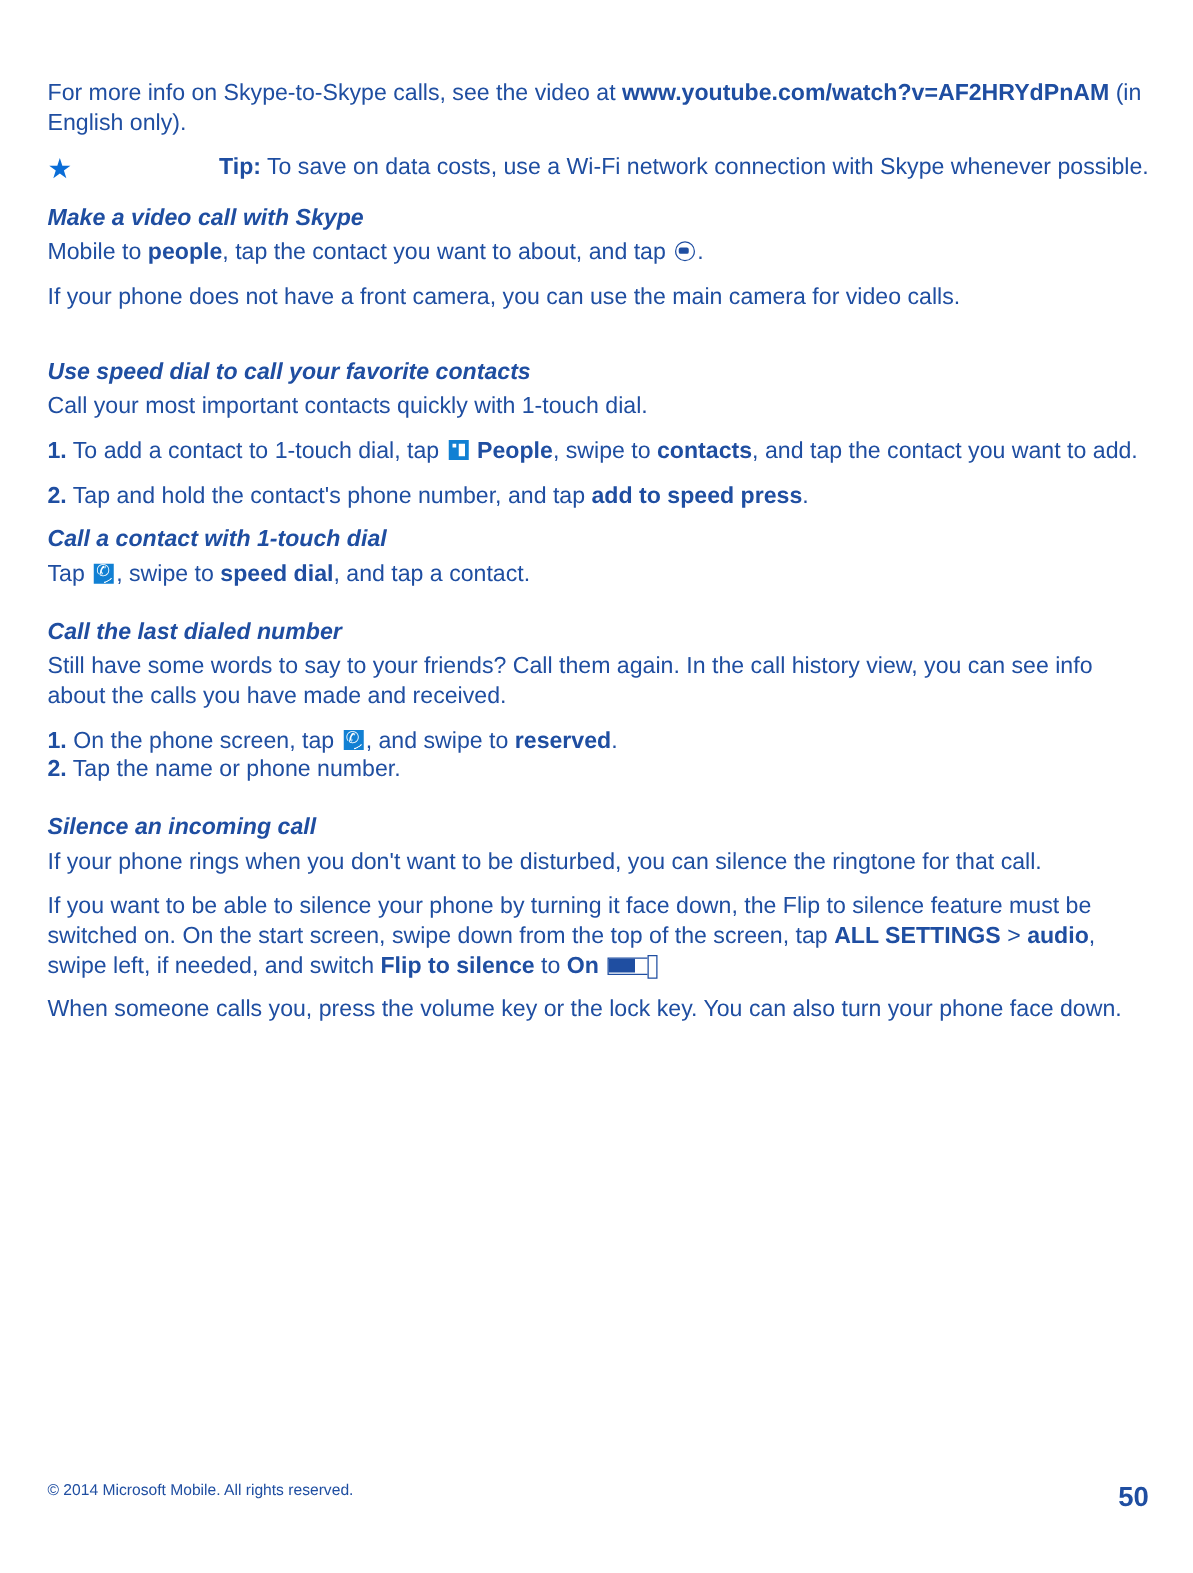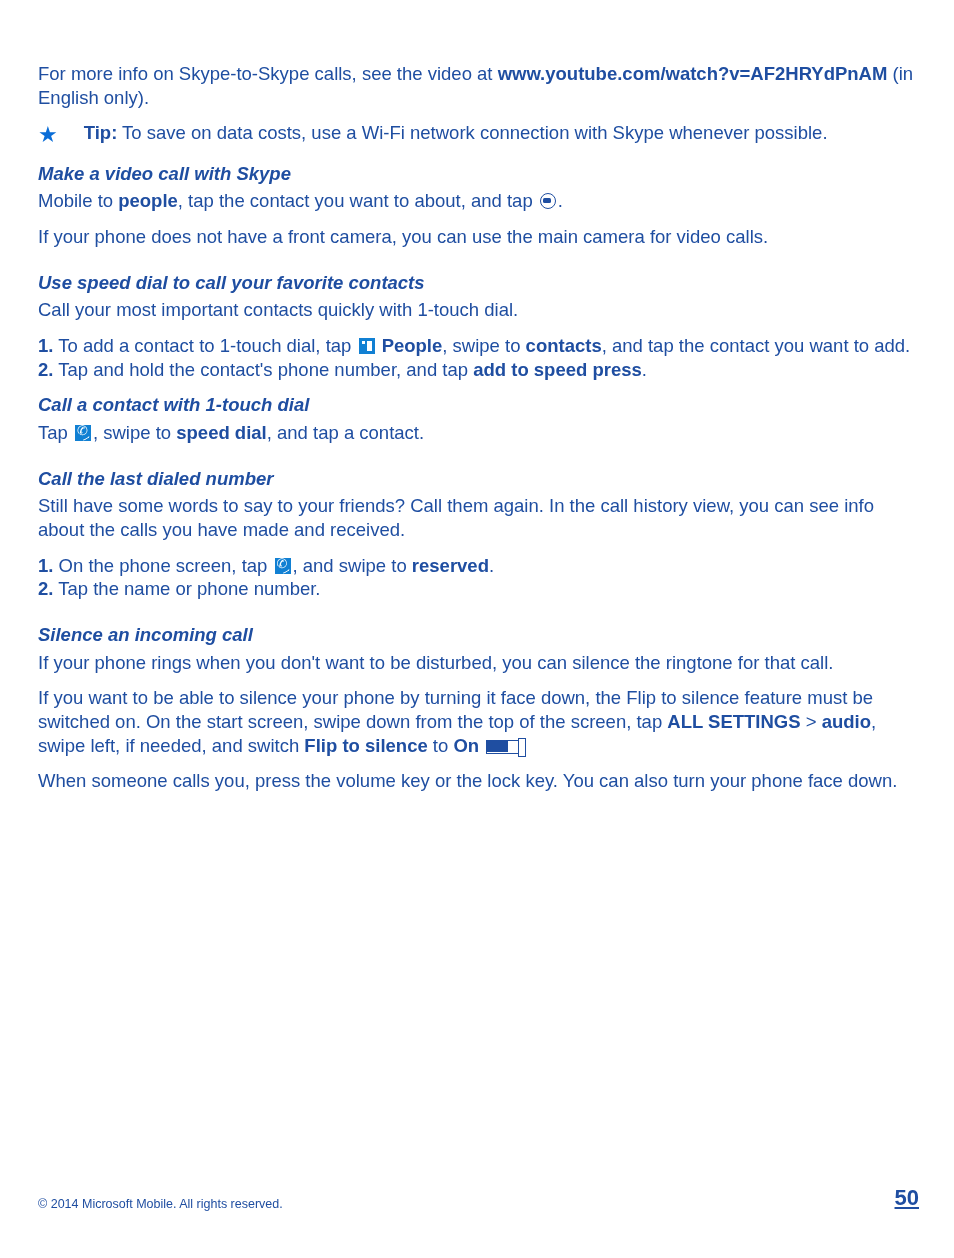--- a/index.html
+++ b/index.html
@@ -13,21 +13,21 @@
     color: #1f4ea1;
     position: relative;
     padding: 62px 35px 0 38px;
   }
   .bold { font-weight: 700; }
   p { margin-bottom: 12px; }
   .space { margin-bottom: 18px; }
   .heading { font-weight: 700; color: #1f4ea1; margin-bottom: 4px; font-style: italic; }
   .tip-row { display: flex; align-items: flex-start; margin: 6px 0 12px 0; }
   .star { color: #0a6dd7; font-size: 22px; margin-right: 26px; margin-top: 0; }
-  .tip-text { flex: 1; }
+  .tip-text { flex: 1; text-align: right; }
   .icon {
     display: inline-block;
     vertical-align: middle;
     margin: 0 2px;
   }
   .icon-video {
     width: 16px; height: 16px; border: 1.6px solid #1f4ea1; border-radius: 50%;
     position: relative; top: -1px;
   }
   .icon-video::after {
@@ -68,24 +68,24 @@
     content: ""; position: absolute; left: 0; top: 0; width: 21px; height: 10.8px; background: #1f4ea1;
   }
   .icon-toggle::after {
     content: ""; position: absolute; right: -7px; top: -3px; width: 6px; height: 17px; border: 1.6px solid #1f4ea1; background: #fff;
   }
   .nowrap { white-space: nowrap; }
   .footer {
     position: absolute;
     bottom: 46px;
     left: 38px; right: 35px;
-    display: flex; justify-content: space-between; align-items: flex-end;
+    display: flex; justify-content: space-between; align-items: flex-start;
   }
   .copyright { font-size: 12.5px; color: #1f4ea1; }
-  .pagenum { font-size: 22px; font-weight: 700; color: #1f4ea1; text-decoration: underline; }
+  .pagenum { font-size: 22px; font-weight: 700; color: #1f4ea1; }
 </style>
 </head>
 <body>
 
 <p>
   <span>For more info on Skype-to-Skype calls, see the video at </span><span class="bold">www.youtube.com/watch?v=AF2HRYdPnAM</span><span> (in English only).</span>
 </p>
 
 <div class="tip-row">
   <span class="star">★</span>
@@ -93,23 +93,23 @@
     <span class="bold">Tip:</span><span> To save on data costs, use a Wi-Fi network connection with Skype whenever possible.</span>
   </div>
 </div>
 
 <div class="heading">Make a video call with Skype</div>
 <p>
   <span>Mobile to </span><span class="bold">people</span><span>, tap the contact you want to about, and tap </span><span class="icon icon-video"></span><span>.</span>
 </p>
 <p class="space">If your phone does not have a front camera, you can use the main camera for video calls.</p>
 
-<div class="heading" style="margin-top:22px">Use speed dial to call your favorite contacts</div>
+<div class="heading" style="margin-top:36px">Use speed dial to call your favorite contacts</div>
 <p>Call your most important contacts quickly with 1-touch dial.</p>
-<p style="margin-bottom:0">
+<p style="margin-bottom:12px">
   <span class="bold">1.</span><span> To add a contact to 1-touch dial, tap </span><span class="icon icon-tile"></span><span class="bold"> People</span><span>, swipe to </span><span class="bold">contacts</span><span>, and tap the contact you want to add.</span>
 </p>
 <p>
   <span class="bold">2.</span><span> Tap and hold the contact's phone number, and tap </span><span class="bold">add to speed press</span><span>.</span>
 </p>
 
 <div class="heading">Call a contact with 1-touch dial</div>
 <p class="space">
   <span>Tap </span><span class="icon icon-phone"></span><span>, swipe to </span><span class="bold">speed dial</span><span>, and tap a contact.</span>
 </p>

